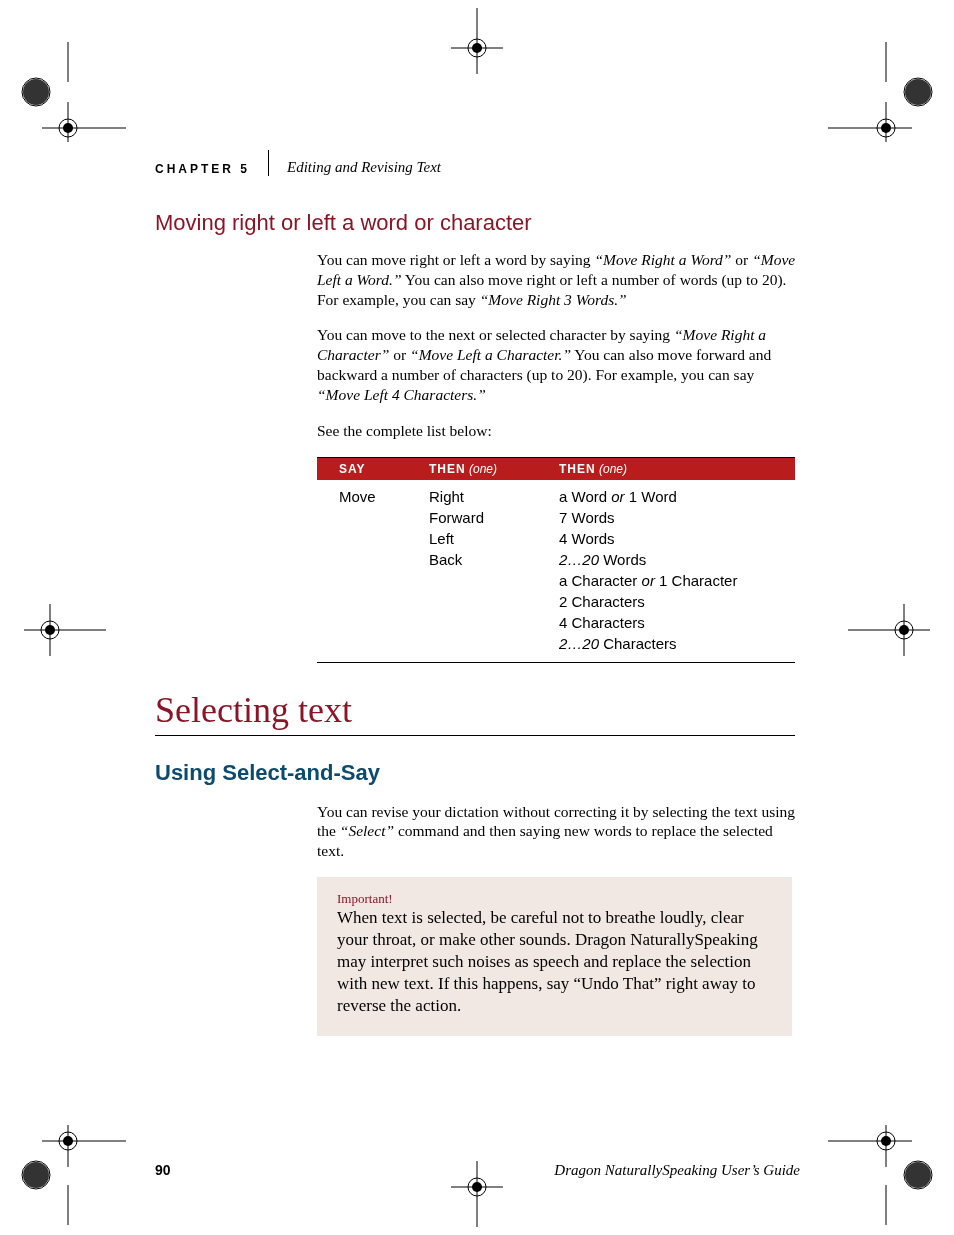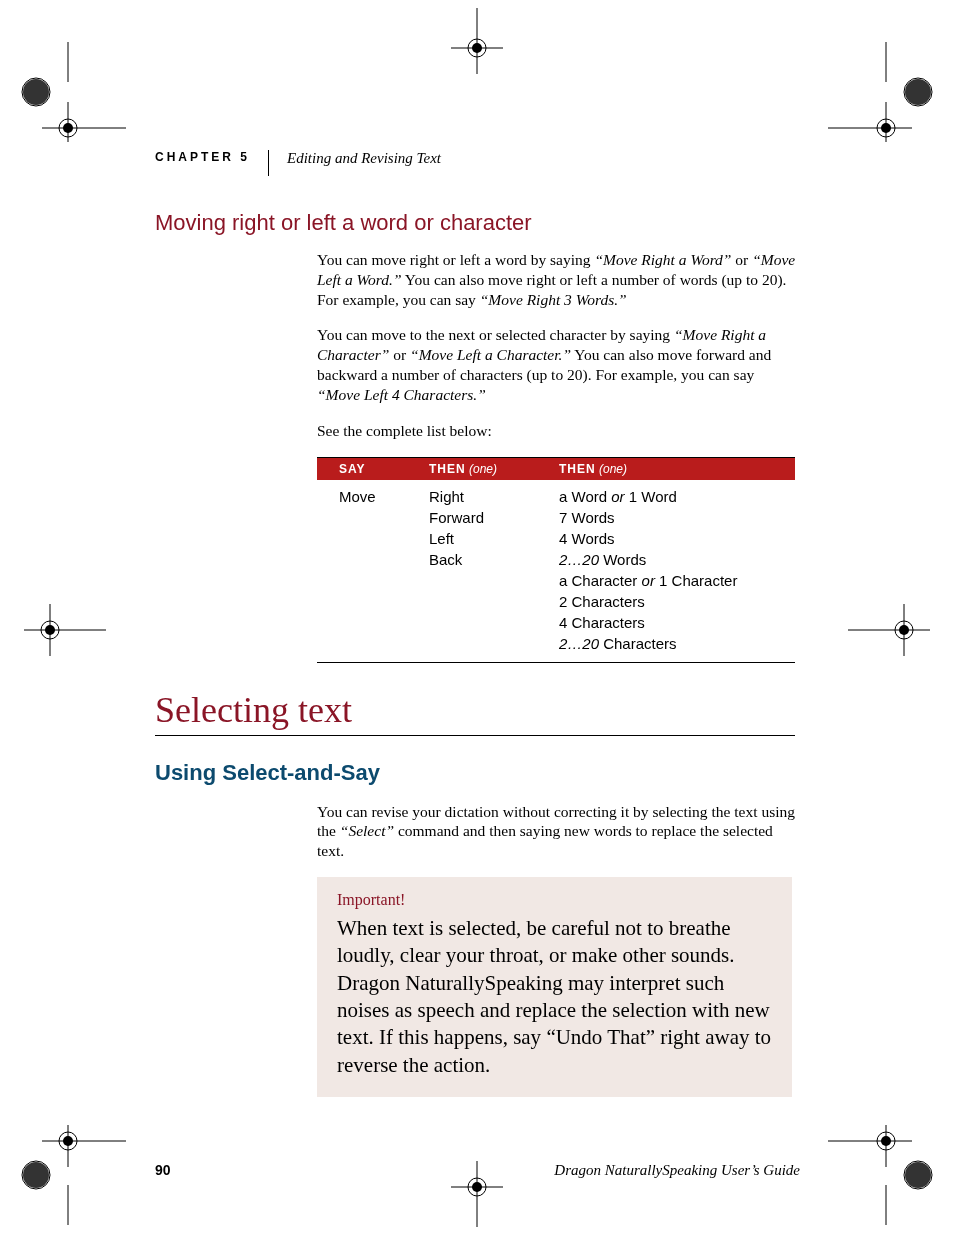--- a/index.html
+++ b/index.html
@@ -14,21 +14,21 @@
     overflow: hidden;
   }
   .page {
     position: absolute;
     left: 155px;
     top: 150px;
     width: 650px;
   }
   .running-head {
     display: flex;
-    align-items: flex-start;
+    align-items: flex-end;
     font-size: 14px;
     margin-bottom: 34px;
   }
   .chapter-label {
     font-family: Arial, Helvetica, sans-serif;
     font-weight: bold;
     letter-spacing: 3px;
     font-size: 12px;
     padding-right: 18px;
   }
@@ -112,25 +112,24 @@
   }
   .important-box {
     margin-left: 162px;
     width: 475px;
     background: #f1e8e4;
     padding: 14px 20px 18px 20px;
     box-sizing: border-box;
   }
   .important-title {
     color: #8a1526;
-    font-size: 16px;
-    margin-bottom: 6px;
+    font-size: 13px;
   }
   .important-body {
-    font-size: 21px;
+    font-size: 17px;
     line-height: 1.3;
   }
   .page-footer {
     position: absolute;
     left: 155px;
     top: 1162px;
     width: 645px;
     display: flex;
     justify-content: space-between;
     align-items: baseline;

